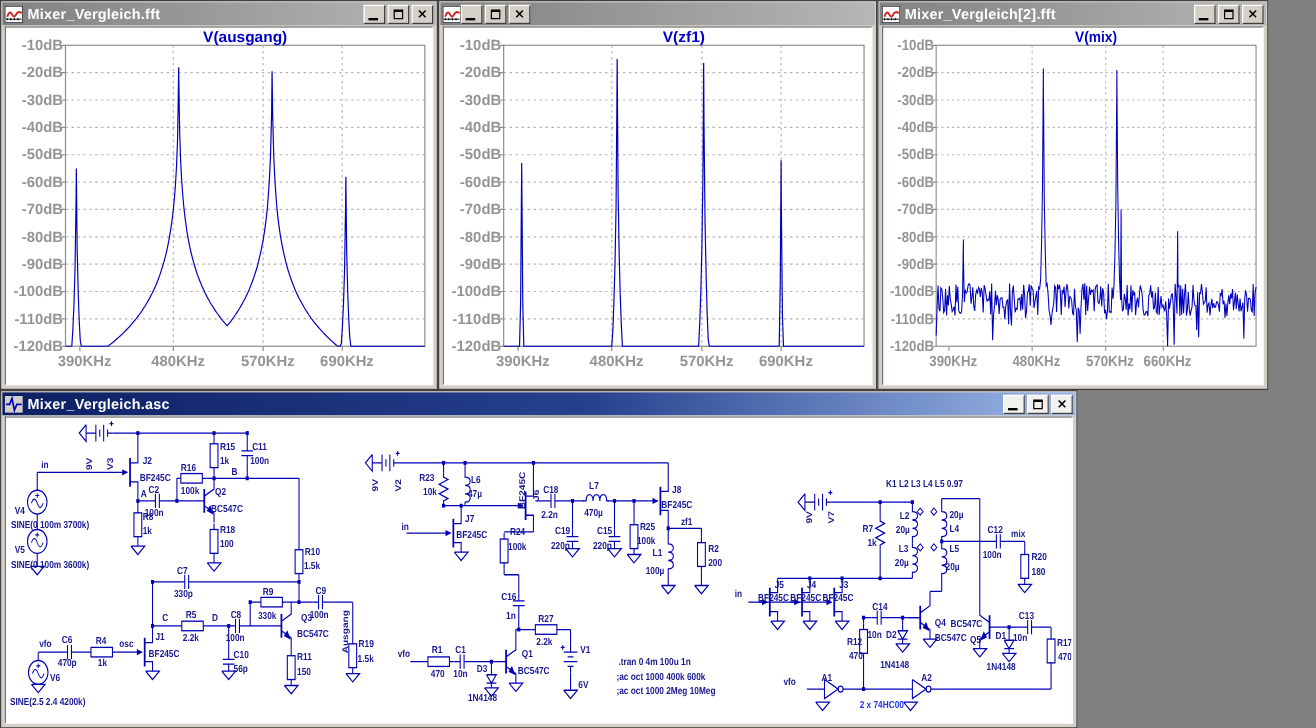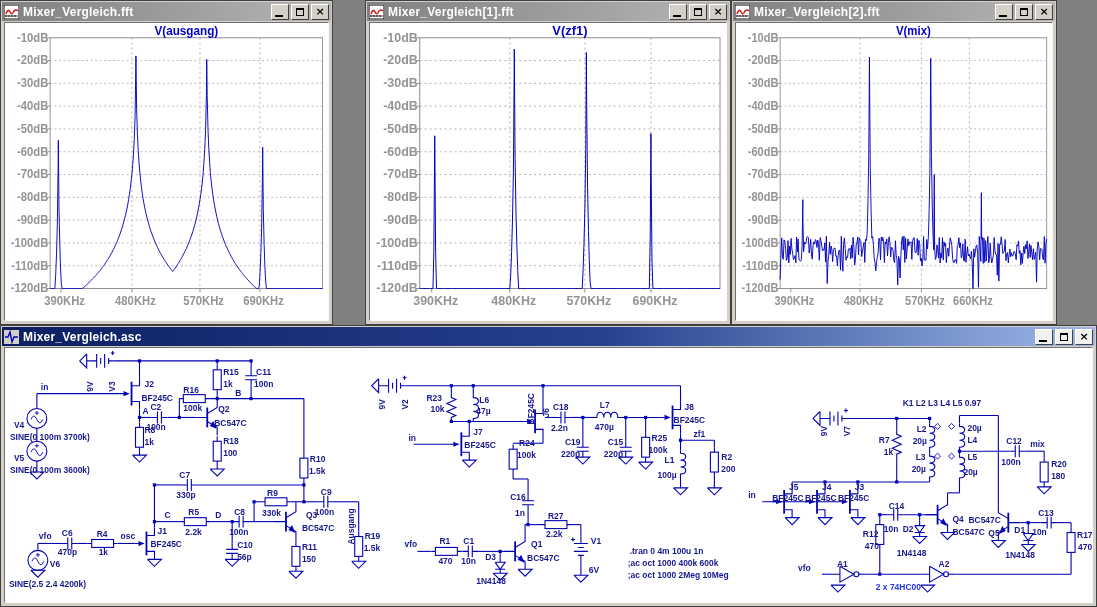--- a/index.html
+++ b/index.html
@@ -19,21 +19,21 @@
   .g-max{width:8px;height:8px;border:1px solid #000;border-top:2px solid #000;box-sizing:border-box;}
   .g-x{font-size:11px;font-weight:bold;color:#000;line-height:10px;font-family:"DejaVu Sans",sans-serif;}
   .pane{position:absolute;left:3px;right:3px;top:21px;bottom:3px;background:#fff;
     border-top:1px solid #707070;border-left:1px solid #707070;
     border-right:1px solid #fbfbfb;border-bottom:1px solid #fbfbfb;overflow:hidden;}
   svg.fill{width:100%;height:100%;display:block;}
 </style>
 </head>
 <body>
 
-<div class="win" style="left:0;top:0;width:333px;height:325px;">
+<div class="win" style="left:0;top:0;width:365px;height:325px;">
   <div class="titlebar">
     <span class="ticon">
       <svg width="15" height="14" viewBox="0 0 15 14">
           <rect x="0" y="0" width="15" height="14" fill="#fff" stroke="#000"></rect>
           <path d="M2,9 Q4,3 6,7 T10,6 Q12,4 14,6" fill="none" stroke="#d02020" stroke-width="1.6"></path>
           <path d="M1,11 h13 M2,10 v2 M5,10 v2 M8,10 v2 M11,10 v2" stroke="#000" stroke-width="0.8"></path>
         </svg>
     </span>
     <span class="ttext">Mixer_Vergleich.fft</span>
     <span class="tbtns">
@@ -104,21 +104,20 @@
 
 <div class="win" style="left:365px;top:0;width:366px;height:325px;">
   <div class="titlebar">
     <span class="ticon">
       <svg width="15" height="14" viewBox="0 0 15 14">
           <rect x="0" y="0" width="15" height="14" fill="#fff" stroke="#000"></rect>
           <path d="M2,9 Q4,3 6,7 T10,6 Q12,4 14,6" fill="none" stroke="#d02020" stroke-width="1.6"></path>
           <path d="M1,11 h13 M2,10 v2 M5,10 v2 M8,10 v2 M11,10 v2" stroke="#000" stroke-width="0.8"></path>
         </svg>
     </span>
-    <span class="ttext">Mixer_Vergleich[1].fft</span>
     <span class="tbtns">
       <span class="tb">
           <i class="g-min"></i>
         </span>
       <span class="tb">
           <i class="g-max"></i>
         </span>
       <span class="tb">
           <span class="g-x">×</span>
         </span>
@@ -247,21 +246,21 @@
         <text x="214.06" y="287" text-anchor="middle" fill="#949494" font-size="12.5px" font-weight="bold" font-family="Liberation Sans, sans-serif">570KHz</text>
         <line x1="264.41999999999996" y1="15" x2="264.41999999999996" y2="270" stroke="#b2b2b2" stroke-width="1" stroke-dasharray="2,3"></line>
         <line x1="264.41999999999996" y1="270" x2="264.41999999999996" y2="274" stroke="#8c8c8c"></line>
         <text x="268.41999999999996" y="287" text-anchor="middle" fill="#949494" font-size="12.5px" font-weight="bold" font-family="Liberation Sans, sans-serif">660KHz</text>
         <text x="201" y="12" text-anchor="middle" fill="#0000cd" font-size="13px" font-weight="bold" font-family="Liberation Sans, sans-serif">V(mix)</text>
         <path d="M50.0,260.9L50.9,236.3L51.8,218.5L52.7,238.1L53.6,240.3L54.4,220.5L55.3,221.7L56.2,229.1L57.1,241.4L58.0,239.6L58.9,221.3L59.8,244.0L60.7,226.8L61.5,235.4L62.4,219.0L63.3,229.7L64.2,234.3L65.1,240.6L66.0,239.1L66.9,236.5L67.8,243.9L68.7,217.8L69.5,232.8L70.4,219.7L71.3,240.0L72.2,241.7L73.1,242.1L74.0,240.8L74.9,226.2L75.7,179.6L75.8,198.4L76.6,232.5L77.5,222.8L78.4,224.8L79.3,223.7L80.2,218.2L81.1,217.1L82.0,218.2L82.9,233.9L83.8,227.9L84.6,220.0L85.5,235.9L86.4,240.1L87.3,226.2L88.2,222.6L89.1,224.8L90.0,220.2L90.9,221.8L91.7,228.3L92.6,220.7L93.5,224.4L94.4,241.3L95.3,218.3L96.2,221.1L97.1,226.7L98.0,231.7L98.9,230.4L99.7,231.0L100.6,223.6L101.5,243.1L102.4,216.9L103.3,264.9L104.2,243.4L105.1,235.9L106.0,223.0L106.8,235.2L107.7,226.8L108.6,230.5L109.5,242.7L110.4,230.3L111.3,228.9L112.2,228.9L113.1,237.2L114.0,236.9L114.8,247.0L115.7,236.5L116.6,231.7L117.5,230.8L118.4,251.3L119.3,216.8L120.2,240.8L121.1,252.4L121.9,225.1L122.8,218.6L123.7,229.5L124.6,241.2L125.5,237.8L126.4,238.6L127.3,229.8L128.2,230.2L129.1,229.0L129.9,239.9L130.8,225.8L131.7,238.8L132.6,217.9L133.5,226.6L134.4,246.2L135.3,240.2L136.2,224.8L137.0,223.6L137.9,217.5L138.8,235.7L139.7,218.4L140.6,221.1L141.5,222.2L142.4,237.6L143.3,232.2L144.2,227.1L145.0,223.1L145.9,243.5L146.8,220.0L147.7,221.2L148.6,213.8L149.5,183.0L150.4,134.4L151.2,34.7L151.3,53.5L152.1,146.6L153.0,190.1L153.9,218.8L154.8,217.2L155.7,226.0L156.6,239.8L157.5,243.7L158.4,251.9L159.3,242.7L160.1,238.3L161.0,233.8L161.9,218.8L162.8,220.6L163.7,240.9L164.6,217.6L165.5,221.8L166.4,218.0L167.2,223.0L168.1,243.6L169.0,222.6L169.9,224.7L170.8,219.5L171.7,236.8L172.6,223.5L173.5,217.4L174.4,223.4L175.2,238.0L176.1,227.9L177.0,228.8L177.9,231.1L178.8,241.7L179.7,243.7L180.6,221.4L181.5,236.3L182.3,239.7L183.2,266.3L184.1,237.3L185.0,239.8L185.9,259.3L186.8,236.4L187.7,221.5L188.6,217.3L189.5,230.6L190.3,216.7L191.2,243.5L192.1,218.7L193.0,240.0L193.9,229.8L194.8,219.6L195.7,226.5L196.6,222.5L197.4,223.7L198.3,222.5L199.2,240.3L200.1,221.9L201.0,218.8L201.9,218.1L202.8,232.8L203.7,233.8L204.6,230.1L205.4,219.2L206.3,236.2L207.2,221.0L208.1,224.3L209.0,242.1L209.9,239.0L210.8,247.0L211.7,240.0L212.5,217.0L213.4,241.0L214.3,240.7L215.2,241.4L216.1,220.2L217.0,229.7L217.9,218.0L218.8,191.3L219.7,147.7L220.5,54.6L220.6,35.9L221.4,135.6L222.3,184.2L223.2,215.0L224.1,230.8L224.6,154.1L225.0,228.5L225.9,240.4L226.8,238.3L227.6,225.6L228.5,229.7L229.4,239.0L230.3,218.1L231.2,244.0L232.1,233.8L233.0,238.7L233.9,218.3L234.8,241.1L235.6,222.5L236.5,226.9L237.4,224.0L238.3,243.6L239.2,232.6L240.1,228.9L241.0,237.2L241.9,226.2L242.7,218.5L243.6,221.7L244.5,226.3L245.4,239.2L246.3,243.6L247.2,243.3L248.1,240.8L249.0,240.7L249.9,244.4L250.7,226.9L251.6,225.8L252.5,218.3L253.4,228.6L254.3,223.6L255.2,238.8L256.1,236.8L257.0,224.6L257.8,240.9L258.7,242.2L259.6,219.8L260.5,243.4L261.4,235.4L262.3,227.5L263.2,236.8L264.1,235.1L265.0,238.6L265.8,239.8L266.7,232.0L267.6,243.8L268.5,270.0L269.4,229.6L270.3,238.2L271.2,232.4L272.1,226.3L272.9,225.7L273.8,234.4L274.7,268.7L275.6,217.1L276.5,228.2L277.4,242.4L278.0,172.6L278.3,219.8L279.2,218.0L280.1,244.4L280.9,218.6L281.8,243.3L282.7,221.3L283.6,242.0L284.5,225.6L285.4,217.1L286.3,244.0L287.2,239.0L288.0,223.8L288.9,237.8L289.8,244.0L290.7,239.9L291.6,236.5L292.5,218.1L293.4,231.6L294.3,235.5L295.2,235.7L296.0,256.5L296.9,224.2L297.8,262.4L298.7,224.9L299.6,225.3L300.5,217.4L301.4,224.7L302.3,234.4L303.1,233.1L304.0,232.0L304.9,220.1L305.8,241.6L306.7,234.8L307.6,233.4L308.5,244.0L309.4,235.4L310.3,229.9L311.1,237.7L312.0,233.6L312.9,236.8L313.8,236.8L314.7,232.5L315.6,232.6L316.5,234.8L317.4,240.8L318.2,225.6L319.1,226.9L320.0,221.6L320.9,234.3L321.8,231.5L322.7,246.0L323.6,233.9L324.5,244.4L325.4,233.2L326.2,226.9L327.1,234.4L328.0,225.4L328.9,229.5L329.8,221.6L330.7,239.5L331.6,232.3L332.5,224.5L333.3,238.4L334.2,226.1L335.1,233.9L336.0,240.6L336.9,229.5L337.8,240.4L338.7,236.9L339.6,233.1L340.5,263.5L341.3,229.8L342.2,222.6L343.1,227.4L344.0,240.8L344.9,229.6L345.8,229.3L346.7,230.5L347.6,239.9L348.4,240.8L349.3,217.3L350.2,244.3L351.1,224.7L352.0,219.8" fill="none" stroke="#0000be" stroke-width="1"></path>
       </svg>
   </div>
 </div>
 
-<div class="win" style="left:0;top:325px;width:1097px;height:282px;">
+<div class="win" style="left:0;top:325px;width:898px;height:282px;">
   <div class="titlebar active">
     <span class="ticon">
       <svg width="15" height="14" viewBox="0 0 15 14">
           <rect x="0" y="0" width="15" height="14" fill="#d4d0c8"></rect>
           <path d="M1,7 h3 l2,-5 2,10 2,-5 h4" fill="none" stroke="#0000c0" stroke-width="1.4"></path>
         </svg>
     </span>
     <span class="ttext">Mixer_Vergleich.asc</span>
     <span class="tbtns">
       <span class="tb">

